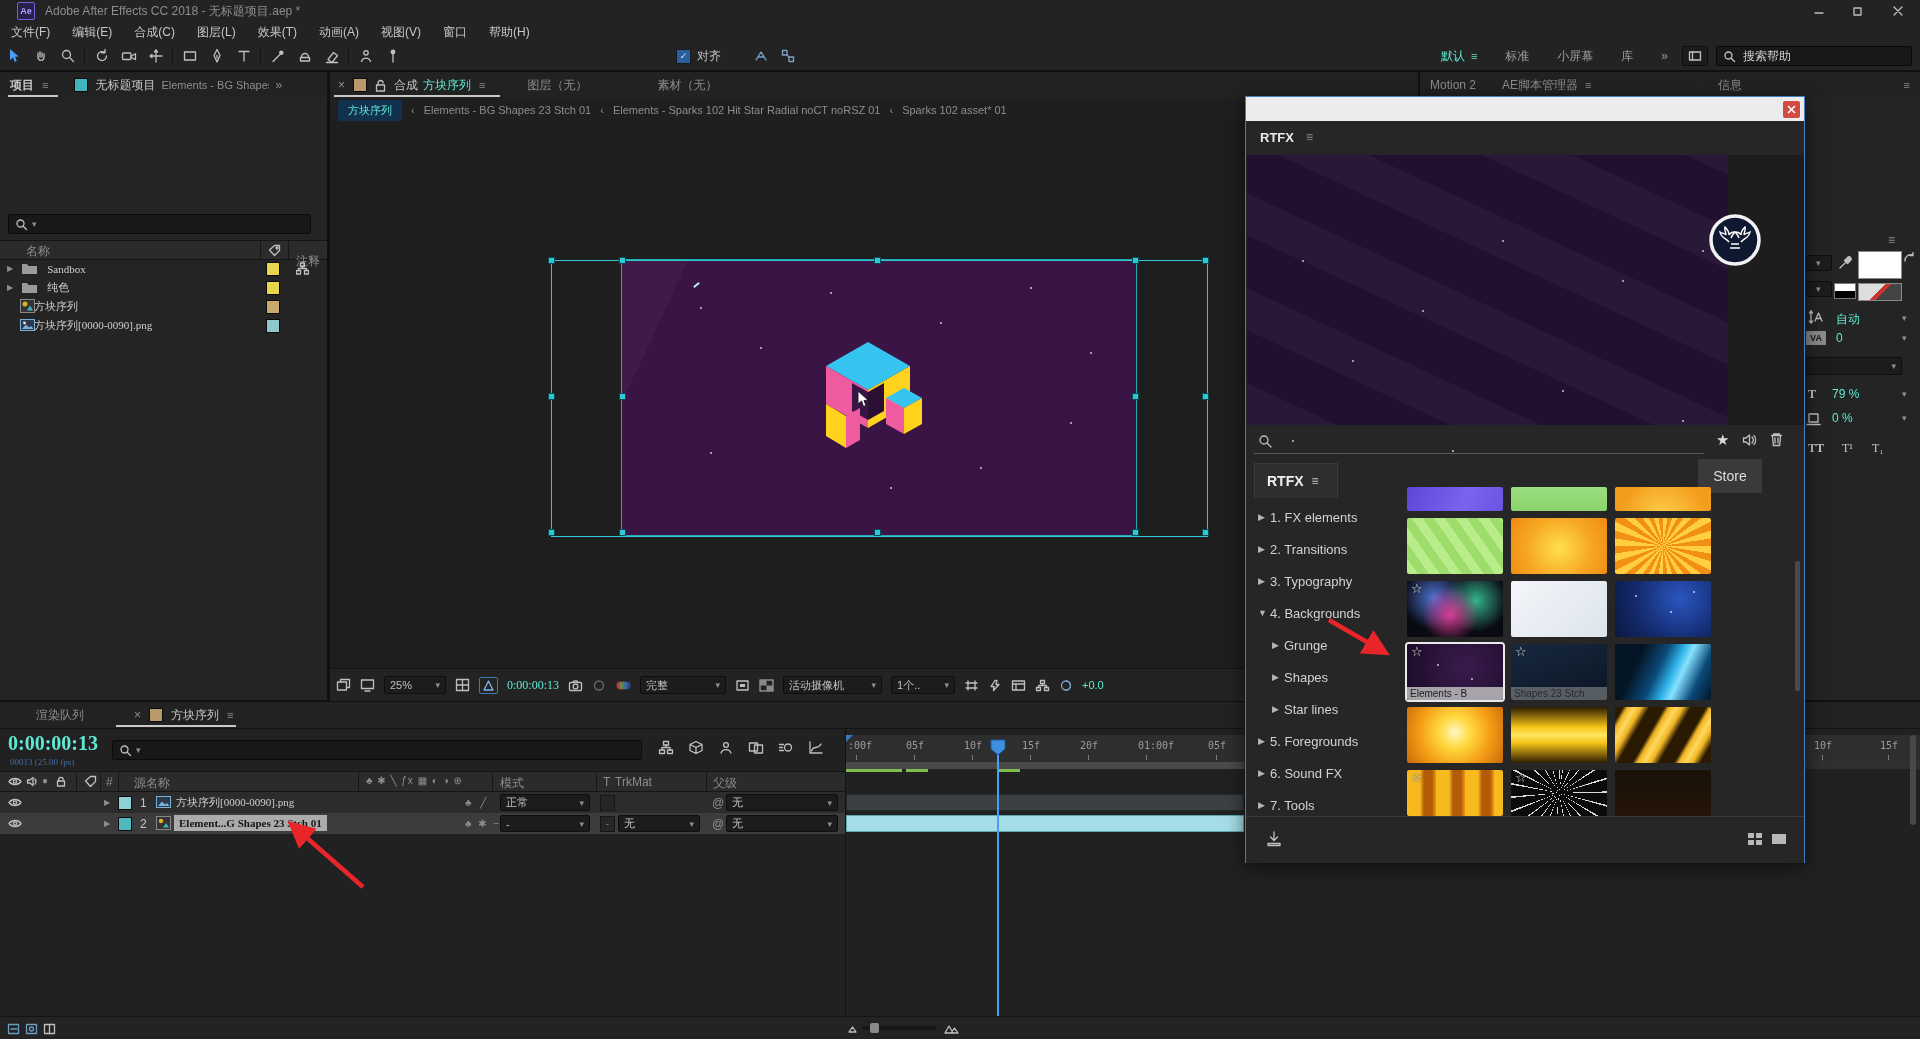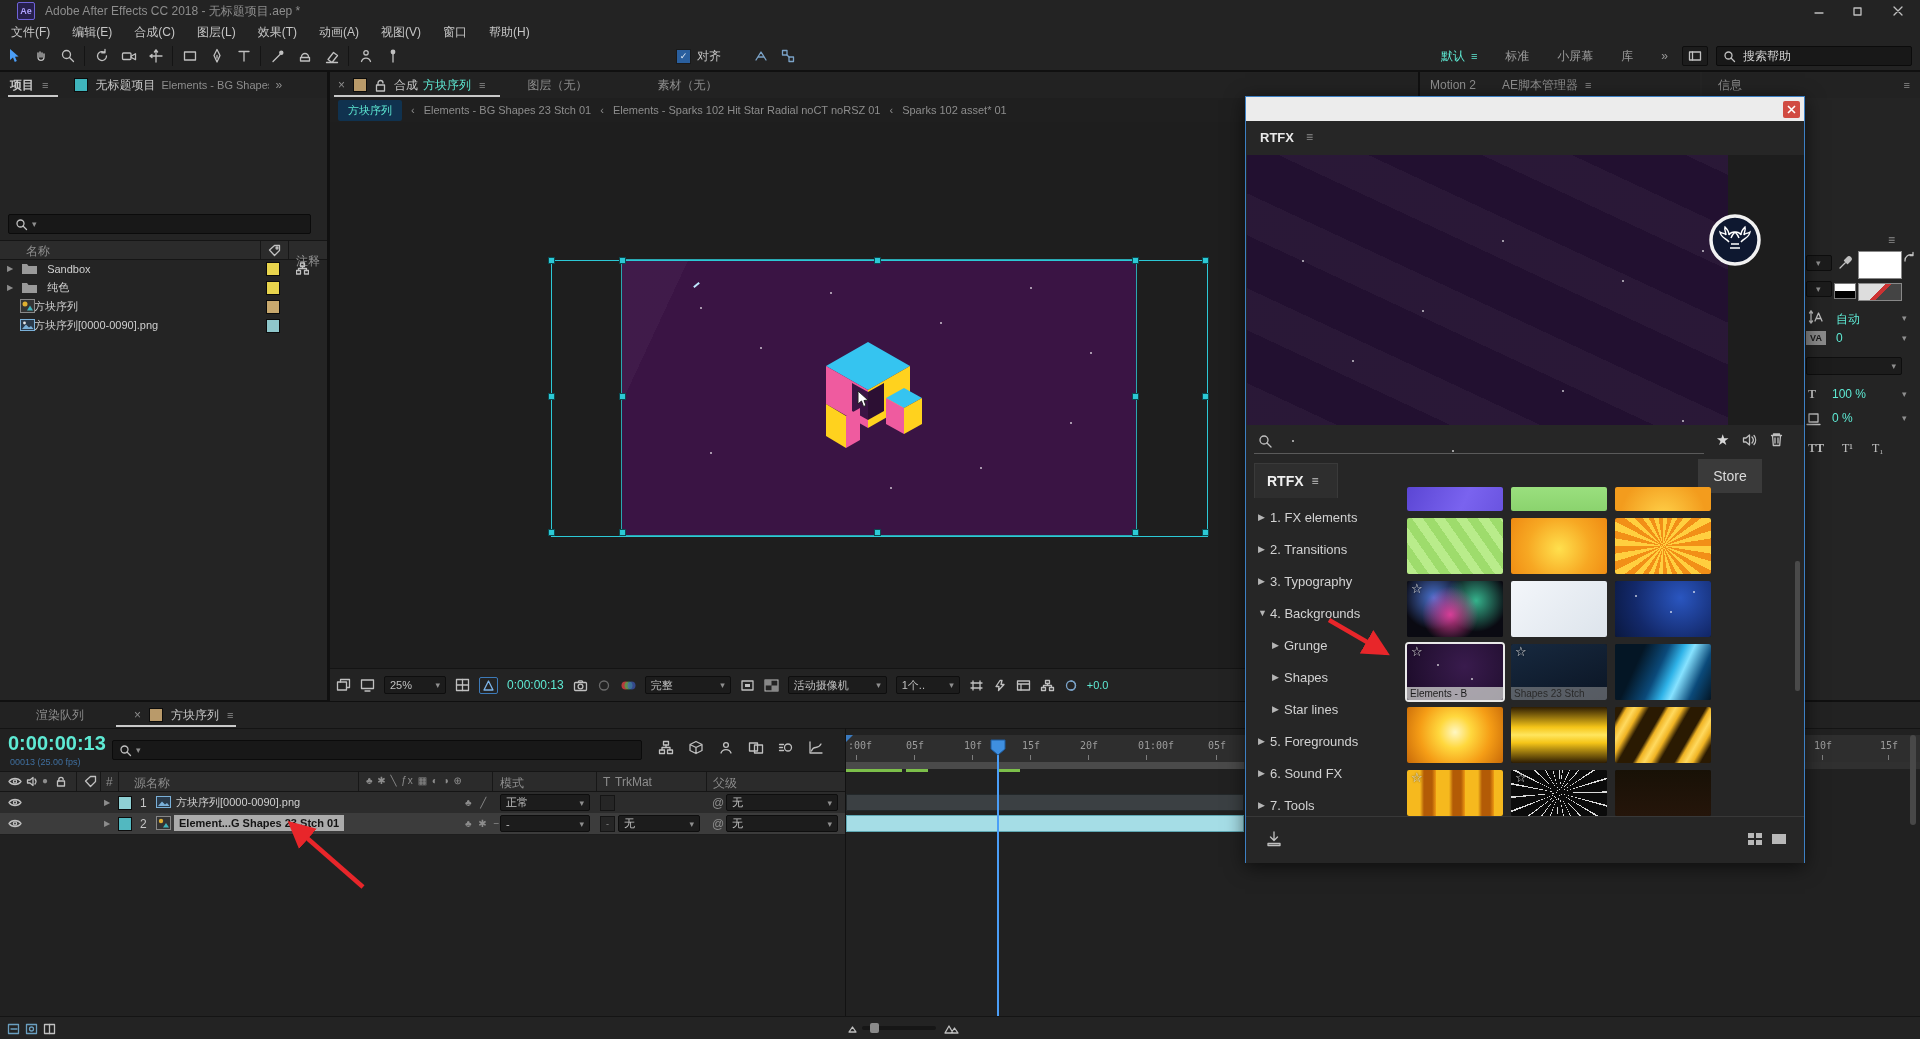--- a/index.html
+++ b/index.html
@@ -3,21 +3,21 @@
 <meta charset="utf-8">
 <style>
 html,body{margin:0;padding:0}
 #app{position:relative;width:1920px;height:1039px;background:#101010;font-family:"Liberation Sans",sans-serif;font-size:12px;color:#bcbcbc;overflow:hidden}
 .p{position:absolute}
 .f{display:flex;align-items:center}
 .panel{position:absolute;background:#242424}
 .dim{color:#8d8d8d}
 .tb{color:#c6c6c6}
 .blue{color:#5eead4}
-.mono{font-family:Liberation Sans, sans-serif}
+.mono{font-family:Liberation Serif, serif}
 .ul{position:absolute;height:2px;background:#c9c9c9}
 .dd{display:flex;align-items:center;justify-content:space-between;background:#1c1c1c;border:1px solid #0e0e0e;height:18px;padding:0 5px;color:#c0c0c0;font-size:11px;border-radius:2px;box-sizing:border-box}
 .cv{color:#8f8f8f;font-size:9px;margin-left:4px}
 .searchbox{display:flex;align-items:center;background:#181818;border:1px solid #0b0b0b;border-radius:2px;height:20px;padding:0 6px;color:#9a9a9a;box-sizing:border-box}
 .chip{width:12px;height:12px;border:1px solid #0c0c0c;display:inline-block}
 .hdl{position:absolute;width:7px;height:7px;background:#2cc9d6;border:1px solid #0a4a50;box-sizing:border-box}
 .vline{position:absolute;width:1px;background:#171717}
 .colhdr{position:absolute;background:#2b2b2b;border-top:1px solid #151515;border-bottom:1px solid #151515}
 .cat{position:absolute;left:0;width:152px;height:32px;display:flex;align-items:center;border-bottom:1px solid #373737;color:#d2d2d2;font-size:13px;background:#262626}
 .cat .cr{color:#b5b5b5;font-size:9px;width:12px;margin-left:12px}
@@ -486,21 +486,21 @@
       <span class="p blue" style="left:32px;top:84px">自动</span>
       <span class="p cv" style="left:94px;top:86px">▾</span>
       <div class="p ic" style="left:2px;top:104px;width:20px;height:14px;background:#8a8a8a;color:#1a1a1a;font-size:9px;font-weight:bold">VA</div>
       <span class="p blue" style="left:32px;top:104px">0</span>
       <span class="p cv" style="left:94px;top:106px">▾</span>
       <div class="dd p" style="left:2px;top:130px;width:96px;height:18px">
           <span></span>
           <span class="cv">▾</span>
         </div>
       <span class="p tb" style="left:4px;top:160px;font-weight:bold;font-family:'Liberation Serif',serif">T</span>
-      <span class="p blue" style="left:28px;top:160px">100 %</span>
+      <span class="p blue" style="left:28px;top:160px">79 %</span>
       <span class="p cv" style="left:94px;top:162px">▾</span>
       <svg class="g p" style="left:2px;top:184px" width="16" height="15">
           <rect x="3" y="3" width="9" height="8"></rect>
           <path d="M1 13.5 h13"></path>
         </svg>
       <span class="p blue" style="left:28px;top:184px">0 %</span>
       <span class="p cv" style="left:94px;top:186px">▾</span>
       <span class="p tb" style="left:4px;top:214px;font-weight:bold;font-family:'Liberation Serif',serif">TT</span>
       <span class="p tb" style="left:38px;top:214px;font-family:'Liberation Serif',serif">T¹</span>
       <span class="p tb" style="left:68px;top:214px;font-family:'Liberation Serif',serif">T₁</span>

